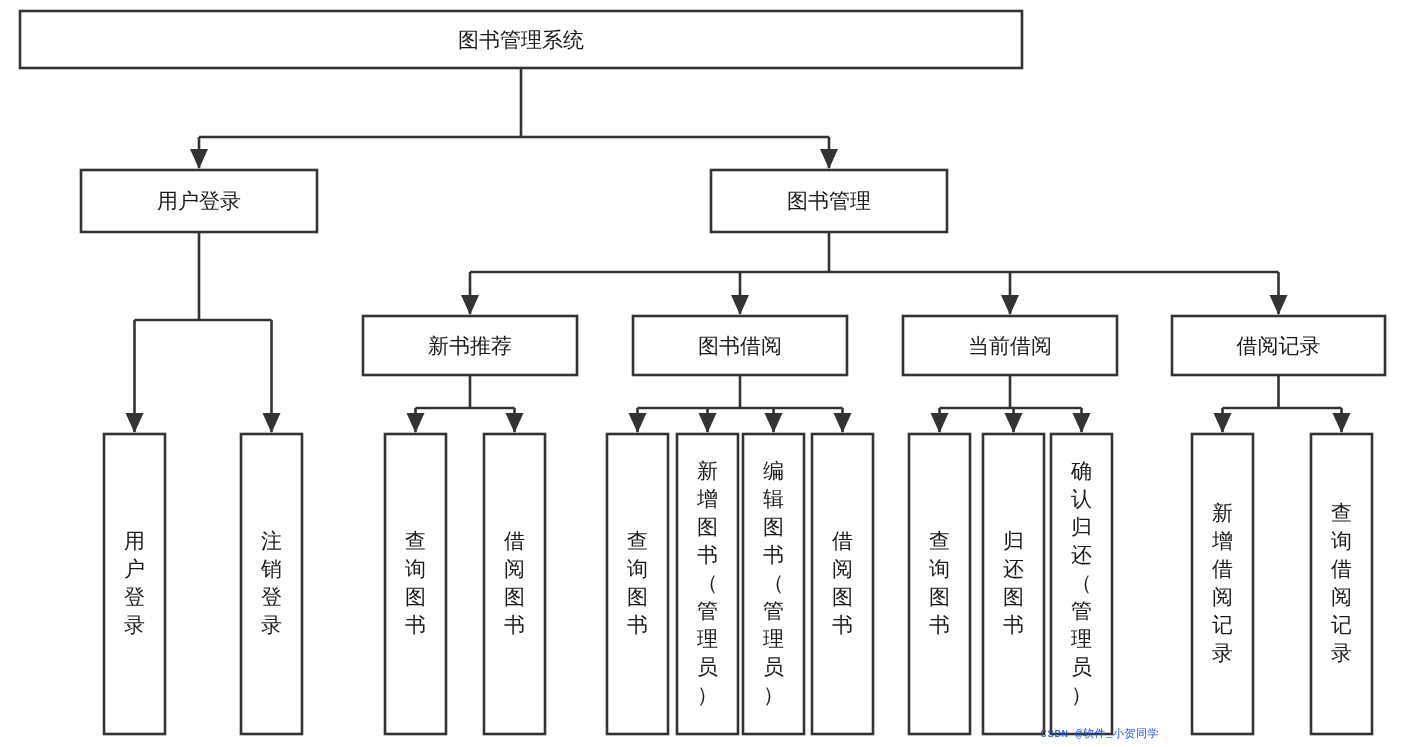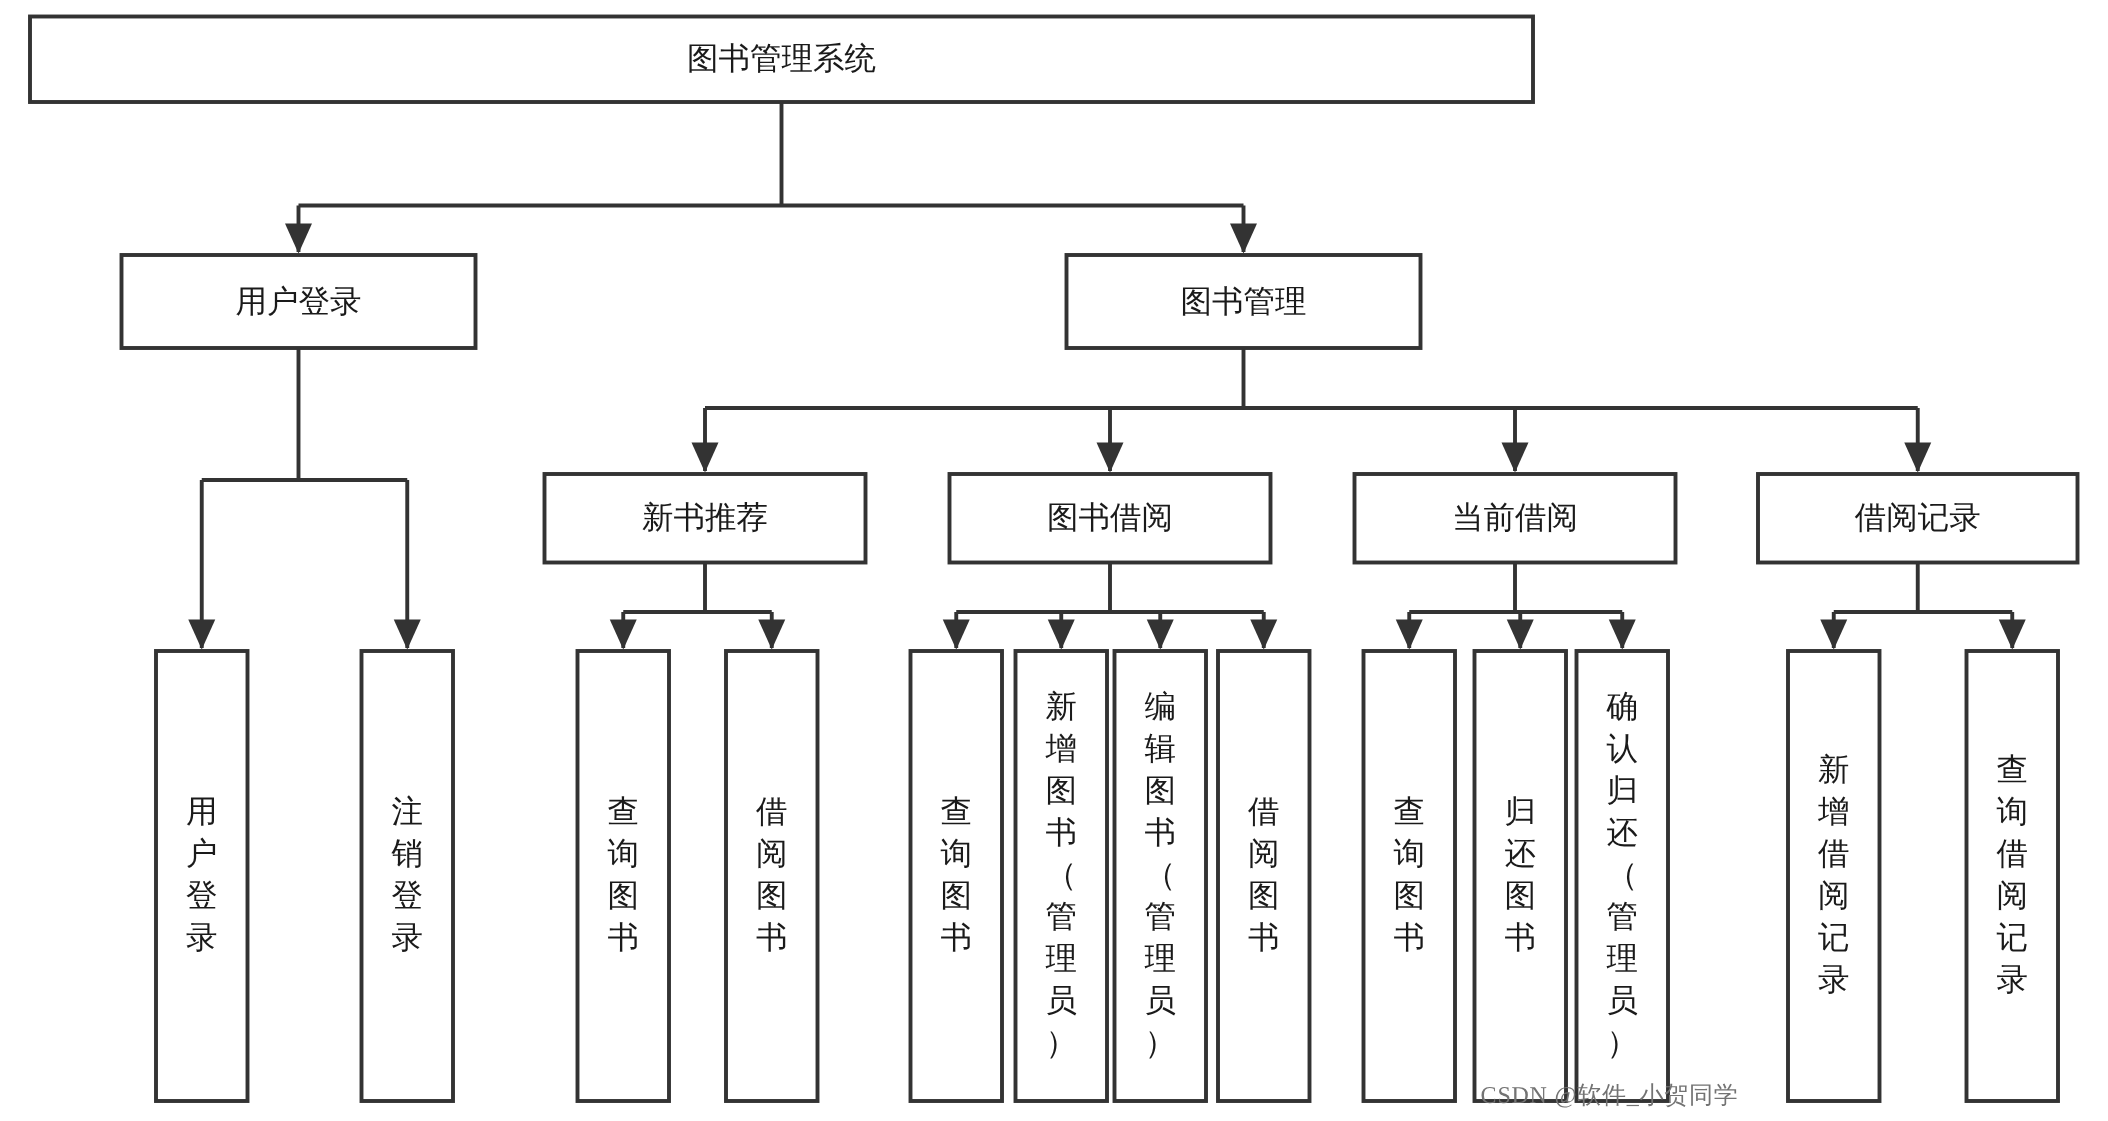--- a/index.html
+++ b/index.html
@@ -50,23 +50,23 @@
   .node-label-v {
     fill: #1a1a1a;
     font-family: "DejaVu Sans", "Liberation Sans", sans-serif;
     font-size: 21px;
     text-anchor: middle;
   }
   .watermark {
     position: absolute;
     right: 8px;
     bottom: 6px;
-    font-family: Liberation Serif, serif;
-    font-size: 16px;
-    color: #737373;
+    font-family: Liberation Mono, monospace;
+    font-size: 11px;
+    color: #1d4ed8;
     white-space: nowrap;
     letter-spacing: 0.5px;
   }
 </style>
 </head>
 <body>
 
 <div id="diagram-root">
 
   <svg class="diagram" viewBox="0 0 1405 747" xmlns="http://www.w3.org/2000/svg">

